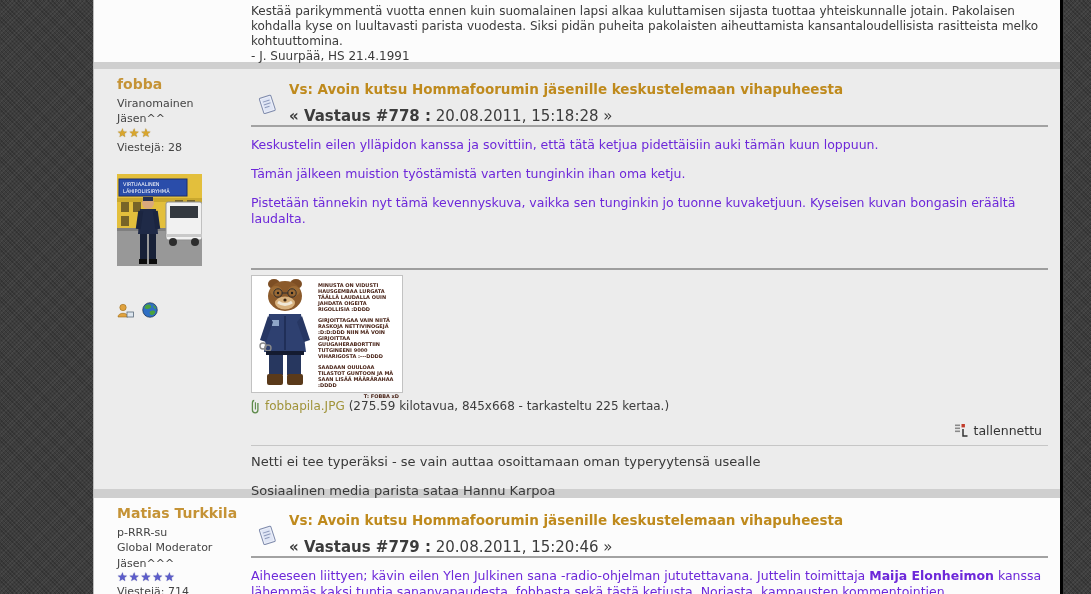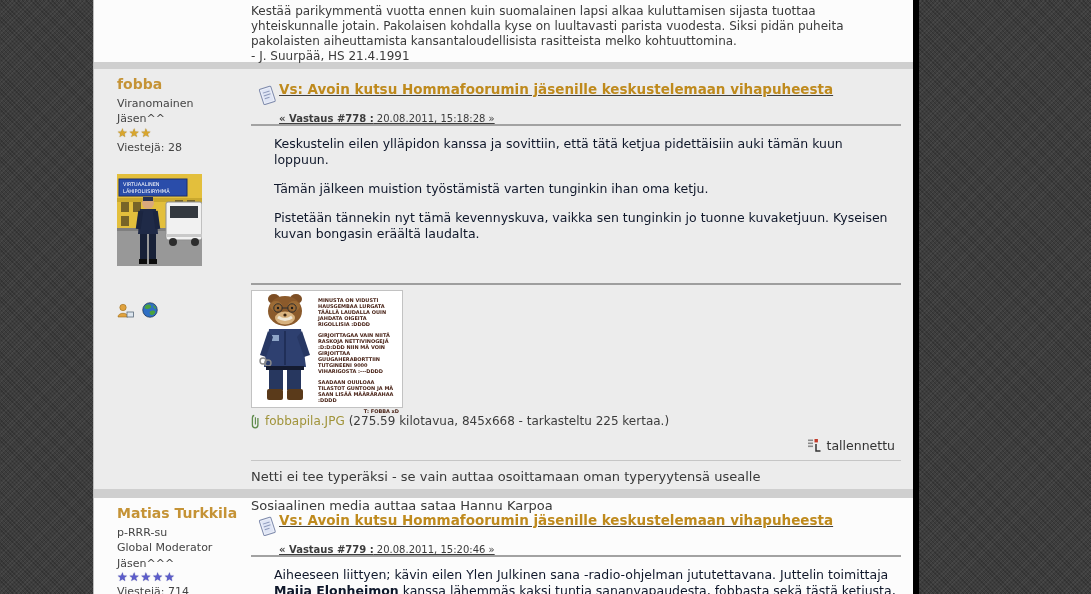--- a/index.html
+++ b/index.html
@@ -6,45 +6,45 @@
   html,body { width:1091px; height:594px; overflow:hidden; }
   body {
     font-family:"DejaVu Sans","Liberation Sans",sans-serif;
     background-color:#3d3d3d;
     background-image:
       repeating-linear-gradient(135deg, rgba(255,255,255,0.05) 0 1px, transparent 1px 3px),
       repeating-linear-gradient(45deg, rgba(0,0,0,0.18) 0 1px, transparent 1px 3px);
     color:#3f3f3f;
   }
   .page-col {
-    margin-left:93px; width:826px; height:594px;
-    background:#cfcfcf; border-left:1px solid #bdbdbd; border-right:6px solid #000000;
+    margin-left:93px; width:970px; height:594px;
+    background:#cfcfcf; border-left:1px solid #bdbdbd; border-right:3px solid #000000;
   }
   .post { display:flex; width:100%; }
   .post.prev   { background:#fcfcfc; height:62px; margin-bottom:7px; }
   .post.p778   { background:#ececec; height:420px; margin-bottom:9px; }
   .post.p779   { background:#fcfcfc; height:96px; overflow:hidden; }
   .poster { width:157px; flex:0 0 157px; padding:8px 6px 0 23px; font-size:11px; line-height:15.5px; color:#444; }
   .postarea { flex:1; padding:0 12px 0 0; min-width:0; }
   .poster .name { font-size:14px; font-weight:bold; color:#c59336; text-decoration:none; display:inline-block; margin-bottom:3px; }
   .stars { font-size:12px; letter-spacing:1px; line-height:13px; }
   .stars.gold { color:#d9a62e; text-shadow:0 0 1px #8a6a10; }
   .stars.blue { color:#5c5ccc; text-shadow:0 0 1px #333a8a; }
   .avatar { margin-top:19px; width:85px; height:92px; display:block; }
   .personal-text { margin-top:21px; font-size:11.5px; line-height:17px; color:#3c3c3c; width:120px; }
   .poster-icons { margin-top:36px; display:flex; gap:8px; align-items:center; }
   .poster-icons svg { display:block; cursor:pointer; }
 
-  .msg-header { display:flex; align-items:flex-start; padding:12px 0 0 4px; min-height:44px; border-bottom:2px solid #a2a2a2;text-decoration:underline; }
+  .msg-header { display:flex; align-items:center; gap:10px; padding:12px 0 0 4px; min-height:44px; border-bottom:2px solid #a2a2a2; }
   .p779 .msg-header { padding-top:14px; min-height:50px; }
   .msg-icon { margin-top:3px; flex:0 0 24px; }
   .subject { font-size:13.5px; font-weight:bold; color:#bf8a1d; text-decoration:none; display:block; line-height:16px; }
-  .reply-meta { font-size:10px; color:#3c3c3c; margin-top:16px; }
+  .reply-meta { font-size:15px; color:#3c3c3c; margin-top:10px; }
   .reply-meta b { font-weight:bold; }
-  .post-body { padding-top:10px; font-size:12.5px; line-height:16px; color:#0f172a;margin-left:23px; }
+  .post-body { padding-top:10px; font-size:12.5px; line-height:16px; color:#6d28d9; }
   .post-body p { margin:0 0 13px; }
   .quote-body { padding-top:4px; font-size:12px; line-height:15px; color:#3b3b3b; }
 
   .attach-sep { margin-top:41px; border-top:2px solid #9e9e9e; }
   .attach-img { margin:5px 0 6px; width:152px; height:118px; background:#ffffff; border:1px solid #c2c2c2;
                 display:flex; padding:2px; cursor:pointer; }
   .attach-img .img-text { flex:1; font-size:5px; line-height:6px; font-weight:bold; color:#4a2418; padding:4px 1px 0 2px; }
   .attach-img .img-text div { margin-bottom:5px; }
   .img-credit { text-align:right; }
   .attach-line { display:flex; align-items:flex-start; gap:4px; font-size:12px; color:#3c3c3c; }
@@ -205,21 +205,21 @@
           <rect x="1" y="7.5" width="5" height="1.6" fill="#8a8a8a"></rect>
           <rect x="7.5" y="1" width="3.4" height="3.4" fill="#c23b2a"></rect>
           <path d="M9 6 L9 13 L13.5 13" fill="none" stroke="#333333" stroke-width="1.5"></path>
         </svg>
         <span>tallennettu</span>
       </div>
 
       <div class="sig-hr"></div>
       <div class="signature">
         <div>Netti ei tee typeräksi - se vain auttaa osoittamaan oman typeryytensä usealle</div>
-        <div class="sig2">Sosiaalinen media auttaa sataa Hannu Karpoa</div>
+        <div class="sig2">Sosiaalinen media parista sataa Hannu Karpoa</div>
       </div>
     </div>
   </div>
 
   <div class="post p779">
     <div class="poster">
       <a class="name">Matias Turkkila</a>
       <div>p-RRR-su</div>
       <div>Global Moderator</div>
       <div>Jäsen^^^</div>

